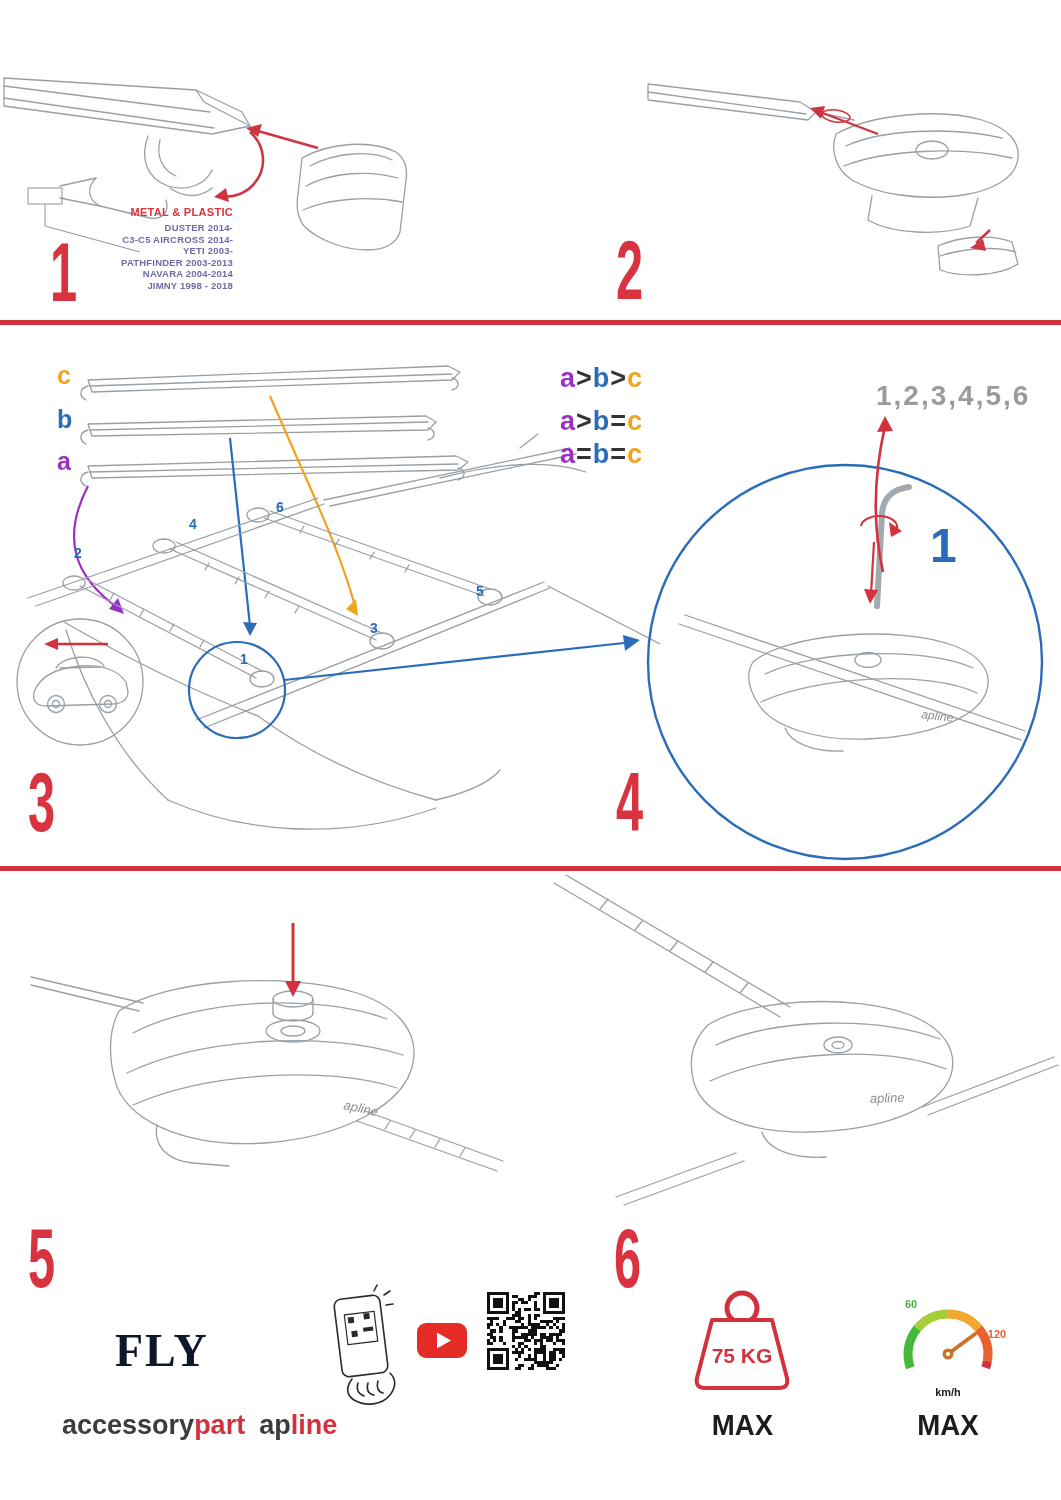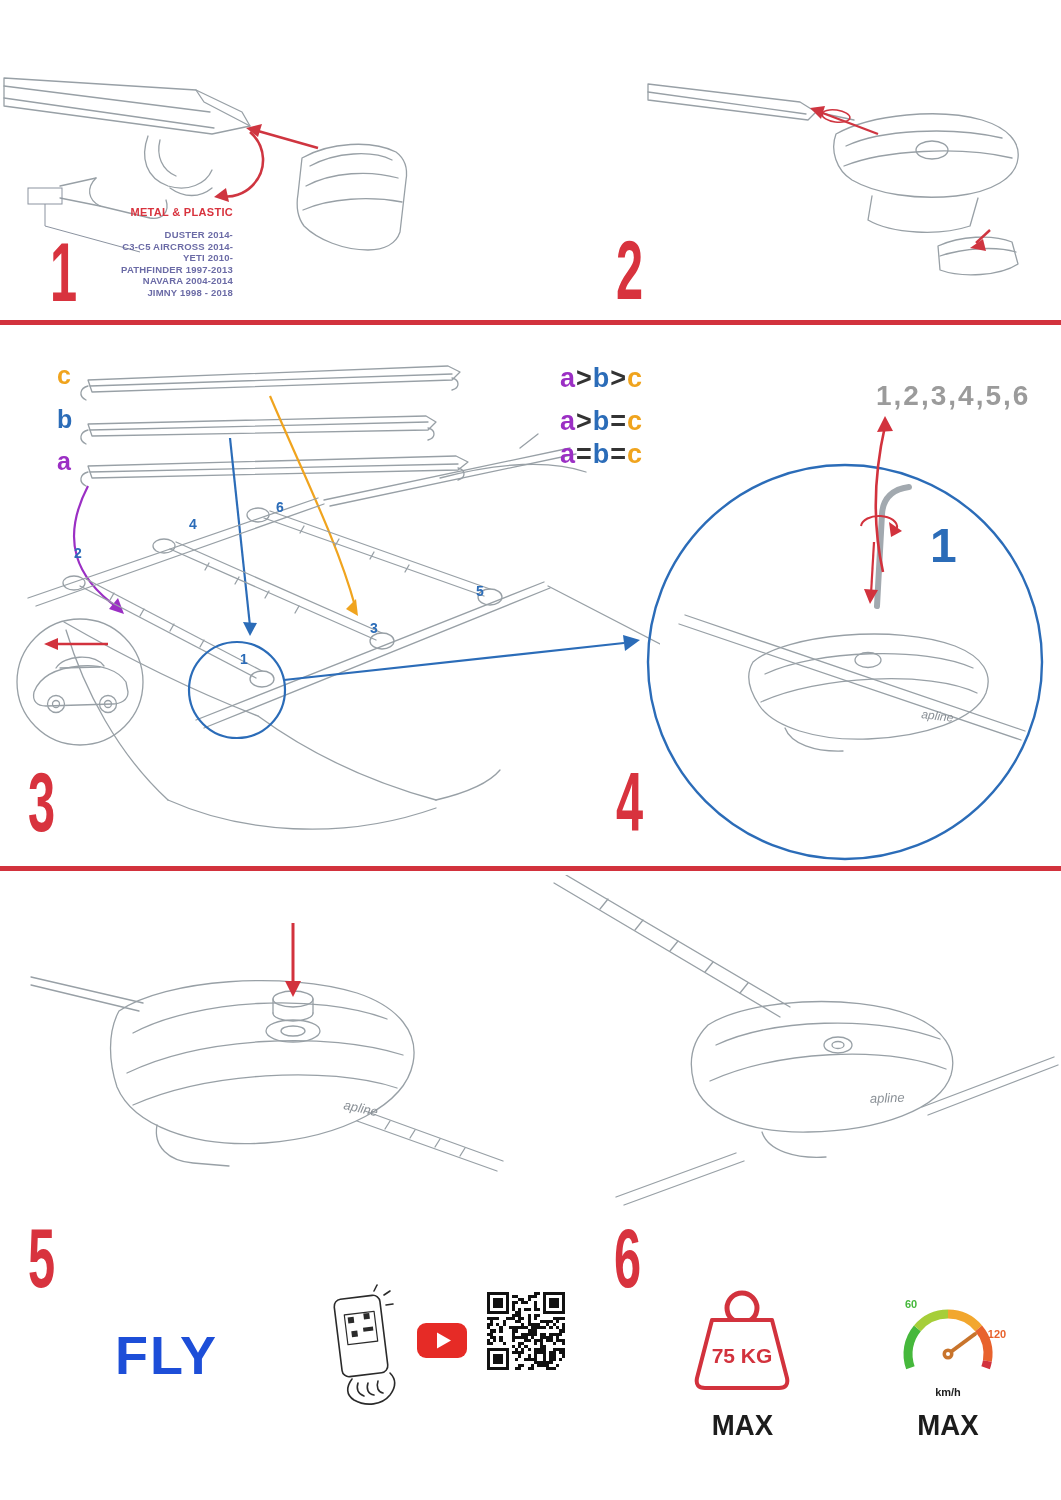--- a/index.html
+++ b/index.html
@@ -5,28 +5,28 @@
   html,body{margin:0;padding:0;background:#fff;}
   .page{position:relative;width:1061px;height:1500px;background:#fff;overflow:hidden;
         font-family:"Liberation Sans",sans-serif;}
   .abs{position:absolute;}
   .divider{position:absolute;left:0;width:1061px;height:5px;background:#d2323d;}
   .stepnum{position:absolute;color:#d8333e;font-weight:700;font-size:84px;line-height:0.82;
            transform:scaleX(0.58);transform-origin:left top;letter-spacing:-2px;}
   .matlabel{position:absolute;color:#d8333e;font-weight:700;font-size:11px;letter-spacing:.3px;
             width:150px;text-align:right;}
   .vehicles{position:absolute;color:#6b6ba6;font-size:9.5px;line-height:11.5px;font-weight:700;
-            width:175px;text-align:right;letter-spacing:.2px;margin-top:7px;}
+            width:175px;text-align:right;letter-spacing:.2px;}
   .barlabel{position:absolute;font-size:25px;font-weight:700;line-height:1;}
   .col-a{color:#9b2fc4;} .col-b{color:#2b6cb8;} .col-c{color:#f0a41e;} .col-op{color:#333;}
   .cmp{position:absolute;left:560px;font-size:27px;font-weight:700;letter-spacing:1px;}
   .roofnum{position:absolute;color:#2b6cb8;font-size:14px;font-weight:700;line-height:1;}
   .seq{position:absolute;color:#9b9b9b;font-size:28px;font-weight:600;letter-spacing:2px;}
   .big1{position:absolute;color:#2b6cb8;font-size:48px;font-weight:700;line-height:1;}
-  .fly{position:absolute;color:#1d4ed8;font-size:54px;font-weight:600;letter-spacing:2px;line-height:1;}
+  .fly{position:absolute;color:#0f172a;font-size:46px;font-weight:600;letter-spacing:2px;line-height:1;font-family:Liberation Serif, serif;}
   .brandline{position:absolute;font-size:27px;font-weight:600;letter-spacing:0;line-height:1;color:#3c3c3c;}
   .brandline .red{color:#d2323d;}
   .brandline .gap{margin-left:14px;}
   .maxlabel{position:absolute;font-size:30px;font-weight:700;color:#1c1c1c;text-align:center;
             transform:scaleX(.92);transform-origin:center top;}
   svg{display:block;}
   .lineart{stroke:#98a0a6;fill:none;stroke-width:1.3;stroke-linecap:round;stroke-linejoin:round;}
 </style>
 </head>
 <body>
@@ -62,22 +62,22 @@
     </g>
     <g stroke="#8b93a0" fill="none" stroke-width="1">
       <rect x="28" y="148" width="34" height="16"></rect>
       <path d="M45,164 L45,186 L140,212"></path>
     </g>
   </svg>
   <div class="matlabel" style="left:83px;top:206px">METAL &amp; PLASTIC</div>
   <div class="vehicles" style="left:58px;top:222px">
     <div>DUSTER 2014-</div>
     <div>C3-C5 AIRCROSS 2014-</div>
-    <div>YETI 2010-</div>
-    <div>PATHFINDER 1997-2013</div>
+    <div>YETI 2003-</div>
+    <div>PATHFINDER 2003-2013</div>
     <div>NAVARA 2004-2014</div>
     <div>JIMNY 1998 - 2018</div>
   </div>
   <div class="stepnum" style="left:50px;top:238px">1</div>
 
   <svg class="abs" style="left:640px;top:50px" width="421" height="230" viewBox="0 0 421 230">
     <g class="lineart">
       <path d="M8,34 L160,52 L176,62 L168,70 L8,50 Z"></path>
       <path d="M8,42 L166,64"></path>
       <path d="M176,62 L214,70"></path>
@@ -267,20 +267,23 @@
       <path d="M76,322 L196,278"></path>
         <path d="M84,330 L204,286"></path>
       <path d="M382,232 L514,182"></path>
         <path d="M388,240 L518,190"></path>
     </g>
     <text x="330" y="228" transform="rotate(-2 330 228)" font-size="13" font-style="italic" fill="#8a9096">apline</text>
   </svg>
   <div class="stepnum" style="left:614px;top:1224px">6</div>
 
   <div class="fly" style="left:115px;top:1328px">FLY</div>
+  <div class="brandline" style="left:62px;top:1412px">
+    <span>accessory</span><span class="red">part</span><span class="gap">ap</span><span class="red">line</span>
+  </div>
 
   <svg class="abs" style="left:322px;top:1283px" width="88" height="125" viewBox="0 0 88 125">
     <g stroke="#2a2a2a" fill="none" stroke-width="1.6" stroke-linecap="round" stroke-linejoin="round">
       <rect x="16" y="14" width="46" height="78" rx="7" transform="rotate(-7 39 53)"></rect>
       <rect x="24" y="30" width="30" height="30" transform="rotate(-7 39 45)" stroke-width="1.2"></rect>
     </g>
     <g fill="#2a2a2a" stroke="none">
       <rect x="27" y="33" width="6" height="6" transform="rotate(-7 39 45)"></rect>
       <rect x="43" y="31" width="6" height="6" transform="rotate(-7 39 45)"></rect>
       <rect x="29" y="47" width="6" height="6" transform="rotate(-7 39 45)"></rect>

